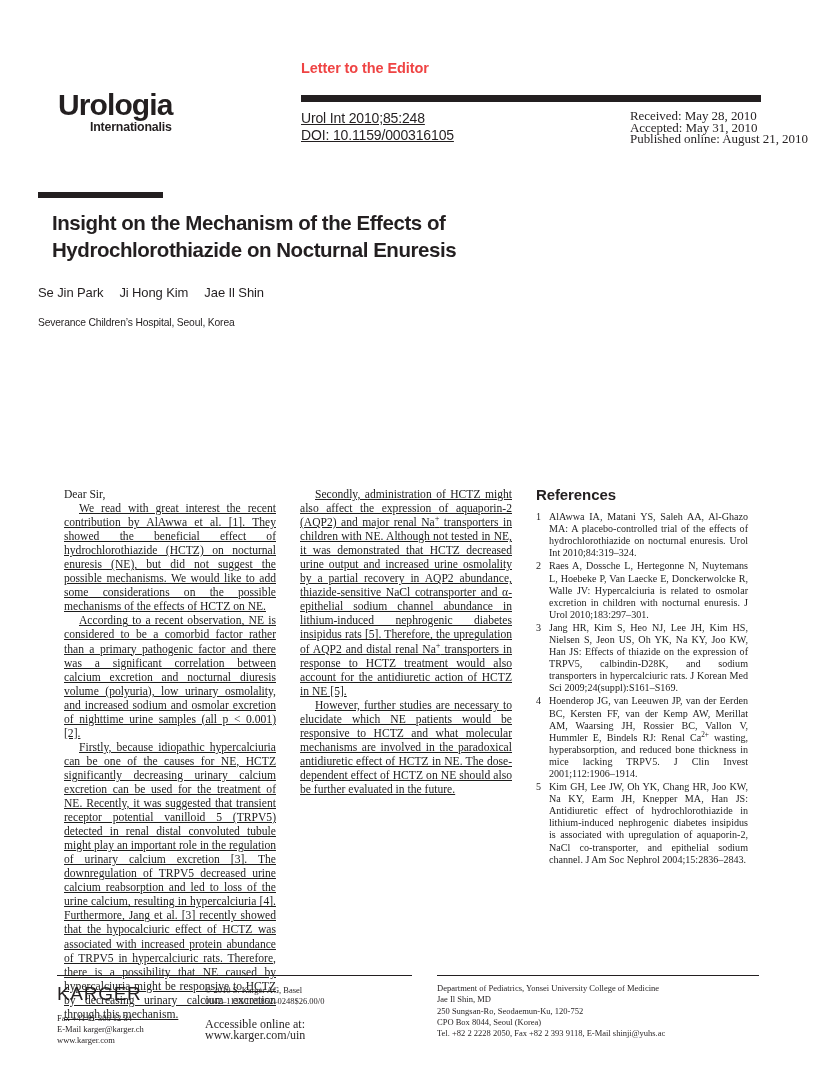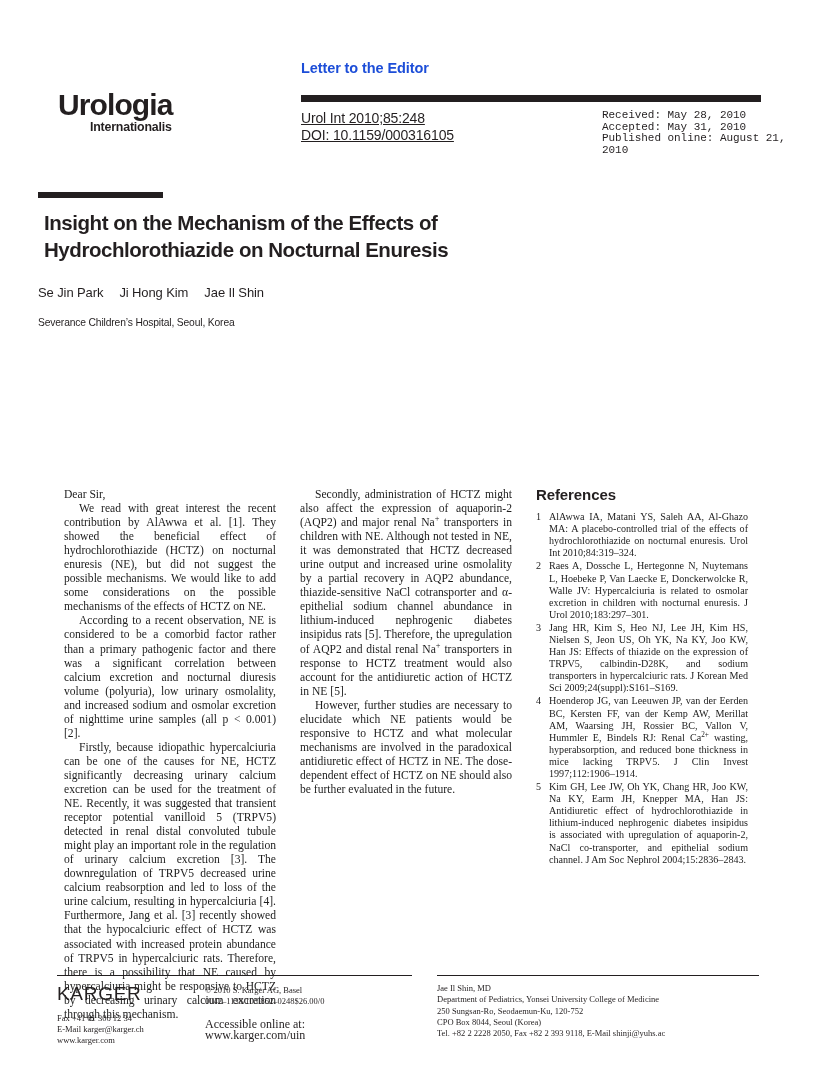--- a/index.html
+++ b/index.html
@@ -19,21 +19,21 @@
 
   
   .hdr-letter {
     position: absolute;
     left: 301px;
     top: 60px;
     font-family: "Liberation Sans", sans-serif;
     font-weight: bold;
     font-size: 14.5px;
     letter-spacing: -0.1px;
-    color: #1d4ed8;
+    color: #ef4444;
   }
   .hdr-rule {
     position: absolute;
     left: 301px;
     top: 95px;
     width: 460px;
     height: 7px;
     background: #231f20;
   }
   .journal-logo {
@@ -67,41 +67,41 @@
     top: 110px;
     font-family: "Liberation Sans", sans-serif;
     font-size: 14px;
     line-height: 16.5px;
     color: #231f20;
     letter-spacing: -0.15px;
     text-decoration: underline;
   }
   .dates-block {
     position: absolute;
-    left: 602px;
+    left: 630px;
     top: 110px;
-    font-family: Liberation Mono, monospace;
-    font-size: 11px;
+    font-family: Liberation Serif, serif;
+    font-size: 13px;
     line-height: 11.6px;
     color: #231f20;
     letter-spacing: -0.05px;
   }
 
   
   .title-rule {
     position: absolute;
     left: 38px;
     top: 192px;
     width: 125px;
     height: 6px;
     background: #231f20;
   }
   .art-title {
     position: absolute;
-    left: 44px;
+    left: 52px;
     top: 209px;
     width: 540px;
     font-family: "Liberation Sans", sans-serif;
     font-weight: bold;
     font-size: 20.5px;
     line-height: 27px;
     letter-spacing: -0.45px;
     color: #231f20;
   }
   .authors {
@@ -138,21 +138,21 @@
     hyphens: none;
     color: #1c1c1c;
   }
   .col1 { left: 64px; }
   .col2 { left: 300px; }
   .col3 {
     left: 536px;
     text-align: left;
   }
   .col p { margin: 0; }
-  .col p.ind { text-indent: 15px; }
+  .col p.ind { text-indent: 15px; text-decoration: underline; }
 
   
   .ref-head {
     font-family: "Liberation Sans", sans-serif;
     font-weight: bold;
     font-size: 15px;
     letter-spacing: -0.1px;
     color: #231f20;
     margin: 0 0 9px 0;
   }
@@ -286,21 +286,21 @@
     <p class="ind"><span>Secondly, administration of HCTZ might also affect the expression of aquaporin-2 (AQP2) and major renal Na</span><sup>+</sup><span> transporters in children with NE. Although not tested in NE, it was demonstrated that HCTZ decreased urine output and increased urine osmolality by a partial recovery in AQP2 abundance, thiazide-sensitive NaCl cotransporter and α-epithelial sodium channel abundance in lithium-induced nephrogenic diabetes insipidus rats [5]. Therefore, the upregulation of AQP2 and distal renal Na</span><sup>+</sup><span> transporters in response to HCTZ treatment would also account for the antidiuretic action of HCTZ in NE [5].</span></p>
     <p class="ind">However, further studies are necessary to elucidate which NE patients would be responsive to HCTZ and what molecular mechanisms are involved in the paradoxical antidiuretic effect of HCTZ in NE. The dose-dependent effect of HCTZ on NE should also be further evaluated in the future.</p>
   </div>
 
   <div class="col col3">
     <div class="ref-head">References</div>
     <ul class="ref-list">
       <li><span class="num">1</span><span>AlAwwa IA, Matani YS, Saleh AA, Al-Ghazo MA: A placebo-controlled trial of the effects of hydrochlorothiazide on nocturnal enuresis. Urol Int 2010;84:319–324.</span></li>
       <li><span class="num">2</span><span>Raes A, Dossche L, Hertegonne N, Nuytemans L, Hoebeke P, Van Laecke E, Donckerwolcke R, Walle JV: Hypercalciuria is related to osmolar excretion in children with nocturnal enuresis. J Urol 2010;183:297–301.</span></li>
       <li><span class="num">3</span><span>Jang HR, Kim S, Heo NJ, Lee JH, Kim HS, Nielsen S, Jeon US, Oh YK, Na KY, Joo KW, Han JS: Effects of thiazide on the expression of TRPV5, calbindin-D28K, and sodium transporters in hypercalciuric rats. J Korean Med Sci 2009;24(suppl):S161–S169.</span></li>
-      <li><span class="num">4</span><span>Hoenderop JG, van Leeuwen JP, van der Eerden BC, Kersten FF, van der Kemp AW, Merillat AM, Waarsing JH, Rossier BC, Vallon V, Hummler E, Bindels RJ: Renal Ca</span><sup>2+</sup><span> wasting, hyperabsorption, and reduced bone thickness in mice lacking TRPV5. J Clin Invest 1997;112:1906–1914.</span></li>
+      <li><span class="num">4</span><span>Hoenderop JG, van Leeuwen JP, van der Eerden BC, Kersten FF, van der Kemp AW, Merillat AM, Waarsing JH, Rossier BC, Vallon V, Hummler E, Bindels RJ: Renal Ca</span><sup>2+</sup><span> wasting, hyperabsorption, and reduced bone thickness in mice lacking TRPV5. J Clin Invest 2001;112:1906–1914.</span></li>
       <li><span class="num">5</span><span>Kim GH, Lee JW, Oh YK, Chang HR, Joo KW, Na KY, Earm JH, Knepper MA, Han JS: Antidiuretic effect of hydrochlorothiazide in lithium-induced nephrogenic diabetes insipidus is associated with upregulation of aquaporin-2, NaCl co-transporter, and epithelial sodium channel. J Am Soc Nephrol 2004;15:2836–2843.</span></li>
     </ul>
   </div>
 
   <div class="foot-rule-left"></div>
   <div class="foot-rule-right"></div>
 
   <div class="karger-logo">KARGER</div>
   <div class="karger-contact">
     <div>Fax +41 61 306 12 34</div>
@@ -312,20 +312,20 @@
     <div>© 2010 S. Karger AG, Basel</div>
     <div>0042–1138/10/0852–0248$26.00/0</div>
   </div>
 
   <div class="online">
     <div>Accessible online at:</div>
     <div>www.karger.com/uin</div>
   </div>
 
   <div class="corr">
+    <div>Department of Pediatrics, Yonsei University College of Medicine</div>
     <div>Jae Il Shin, MD</div>
-    <div>Department of Pediatrics, Yonsei University College of Medicine</div>
     <div>250 Sungsan-Ro, Seodaemun-Ku, 120-752</div>
     <div>CPO Box 8044, Seoul (Korea)</div>
     <div>Tel. +82 2 2228 2050, Fax +82 2 393 9118, E-Mail shinji@yuhs.ac</div>
   </div>
 
 </div>
 
 </body></html>

